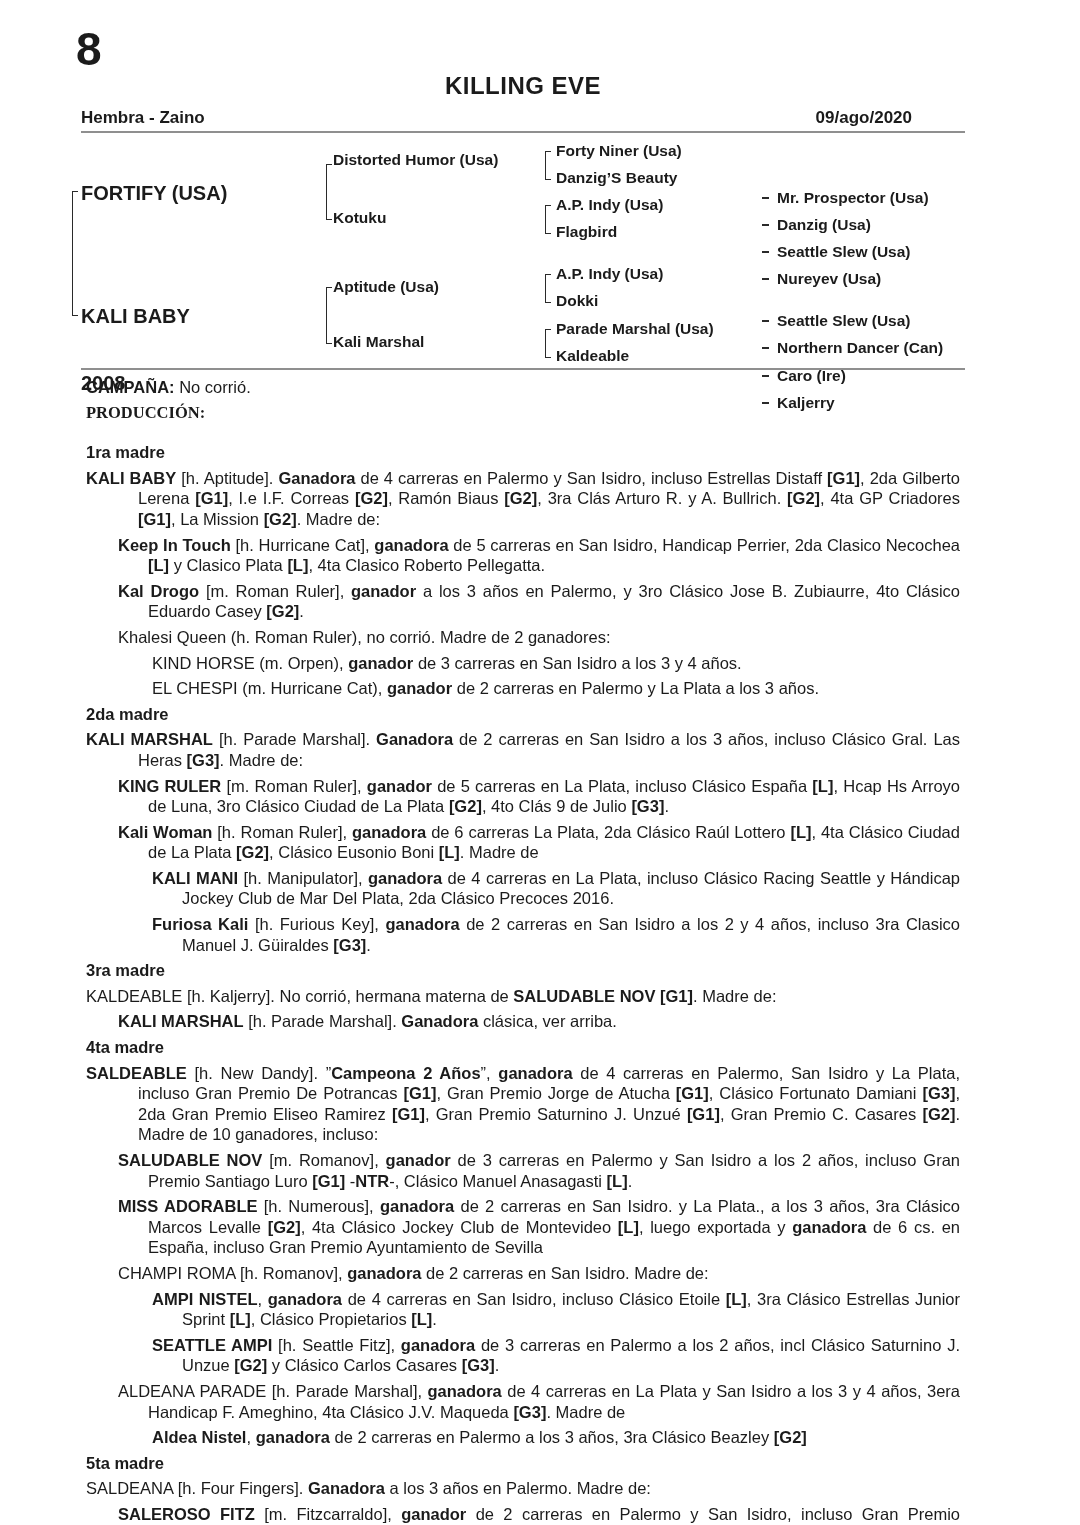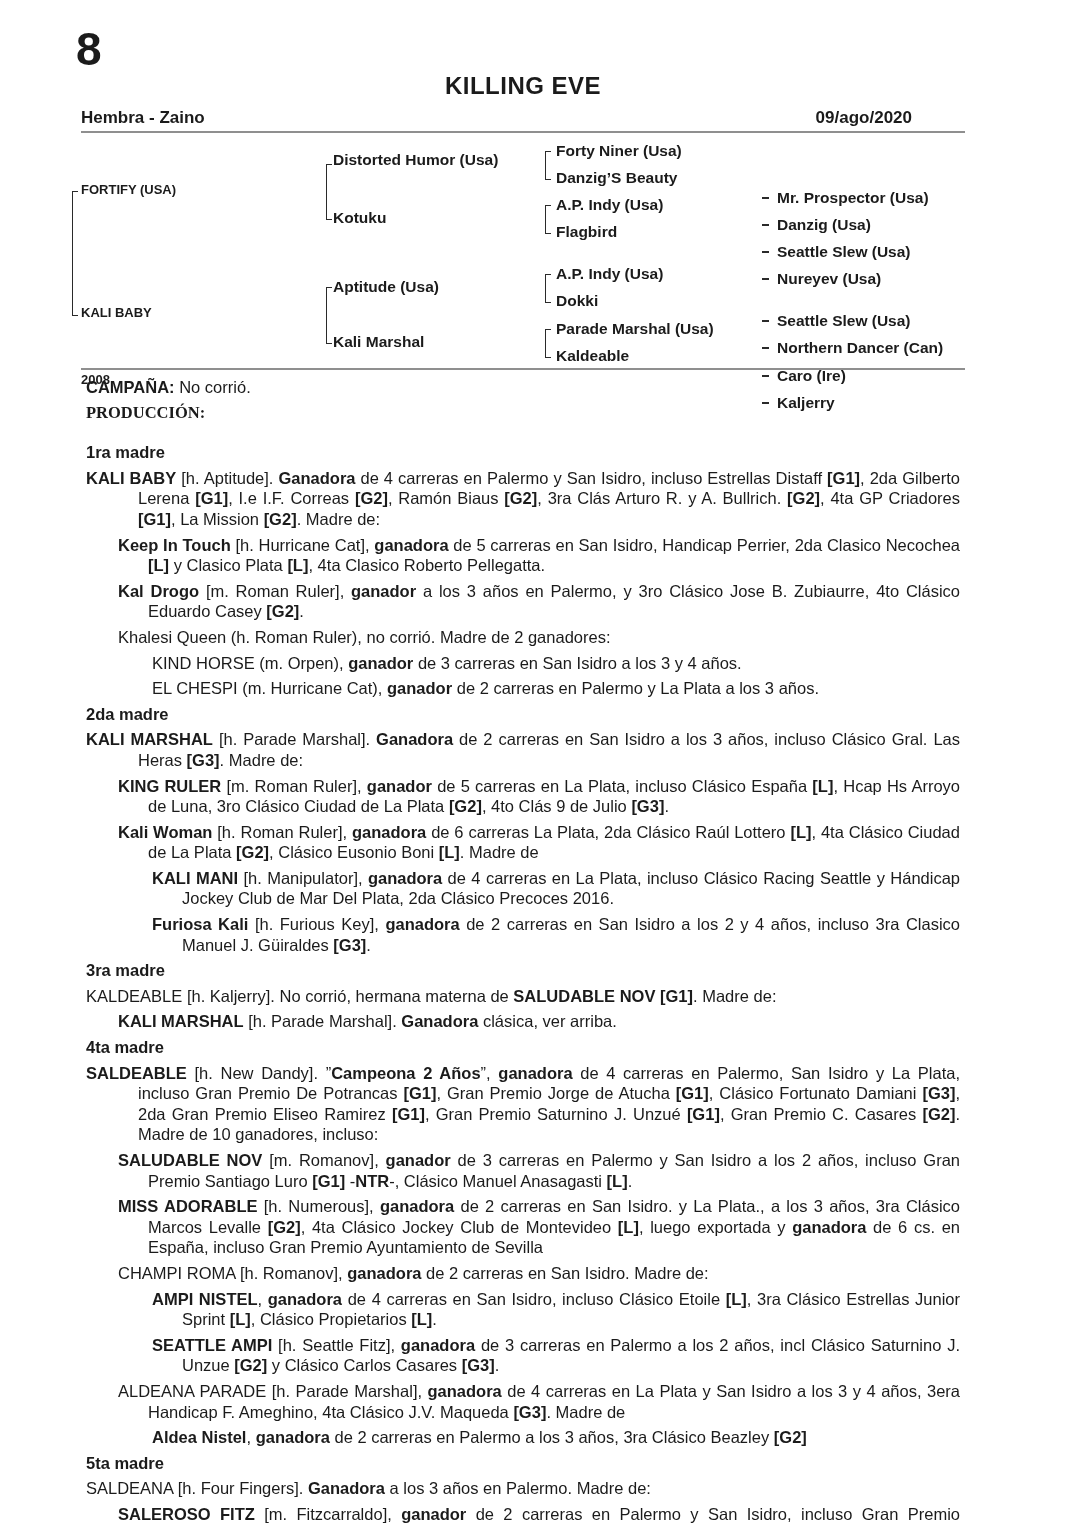--- a/index.html
+++ b/index.html
@@ -15,21 +15,21 @@
   #header{position:absolute;left:81px;top:108px;width:884px;height:22px;
           font-weight:bold;font-size:17px;}
   #date{position:absolute;right:53px;top:0;text-align:center;}
   .rule{position:absolute;left:81px;width:884px;height:0;border-top:2px solid #8f8f8f;}
   #rule1{top:131px;}
   #rule2{top:368px;}
 
   
   #pedigree{position:absolute;left:0;top:137px;width:1080px;height:232px;}
   .ped{position:absolute;font-size:15.5px;font-weight:bold;white-space:nowrap;}
-  .g1{font-size:13px;}
+  .g1{font-size:20px;}
   .sire{left:81px;top:45px;}
   .damname{left:81px;top:168px;}
   .damyear{left:81px;top:195px;margin-top:40px;}
   .g2{left:333px;}
   .g2.i0{top:14px}.g2.i1{top:72px}.g2.i2{top:141px}.g2.i3{top:196px}
   .g3{left:556px;}
   .g4{left:777px;margin-top:47px;}
   .g3.i0,.g4.i0{top:5px}.g3.i1,.g4.i1{top:32px}.g3.i2,.g4.i2{top:59px}
   .g3.i3,.g4.i3{top:86px}.g3.i4,.g4.i4{top:128px}.g3.i5,.g4.i5{top:155px}
   .g3.i6,.g4.i6{top:183px}.g3.i7,.g4.i7{top:210px}

